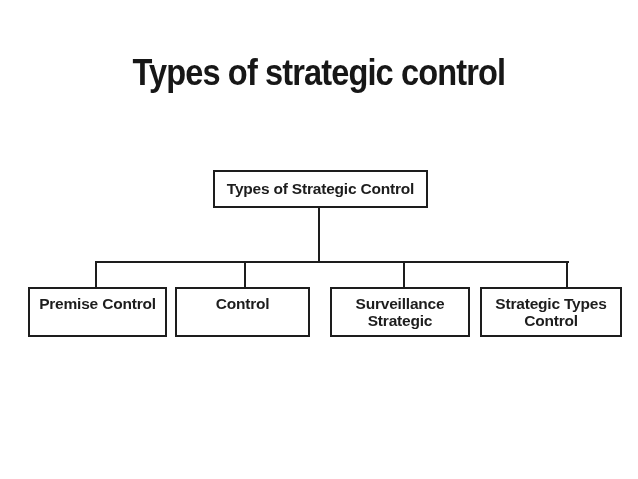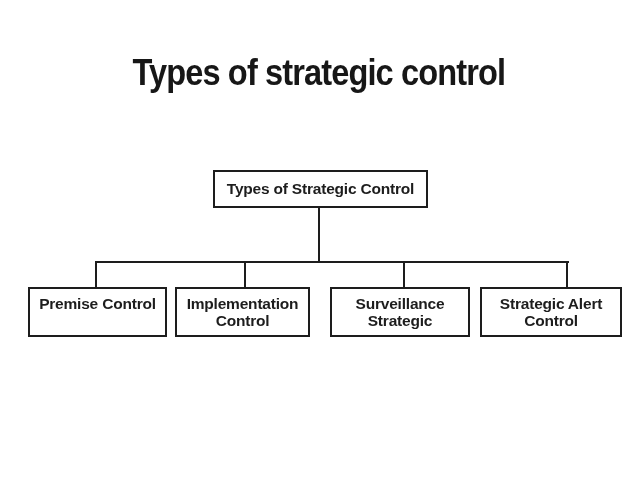--- a/index.html
+++ b/index.html
@@ -98,28 +98,27 @@
     <div class="connector conn-drop-1"></div>
     <div class="connector conn-drop-2"></div>
     <div class="connector conn-drop-3"></div>
     <div class="connector conn-drop-4"></div>
 
     <div class="box child child-1">
       <span class="ln">Premise Control</span>
     </div>
 
     <div class="box child child-2">
-      <span class="ln">Implementation</span>
       <span class="ln">Control</span>
     </div>
 
     <div class="box child child-3">
       <span class="ln">Surveillance</span>
       <span class="ln">Strategic</span>
     </div>
 
     <div class="box child child-4">
-      <span class="ln">Strategic Alert</span>
+      <span class="ln">Strategic Types</span>
       <span class="ln">Control</span>
     </div>
 
   </div>
 </div>
 
 </body></html>

